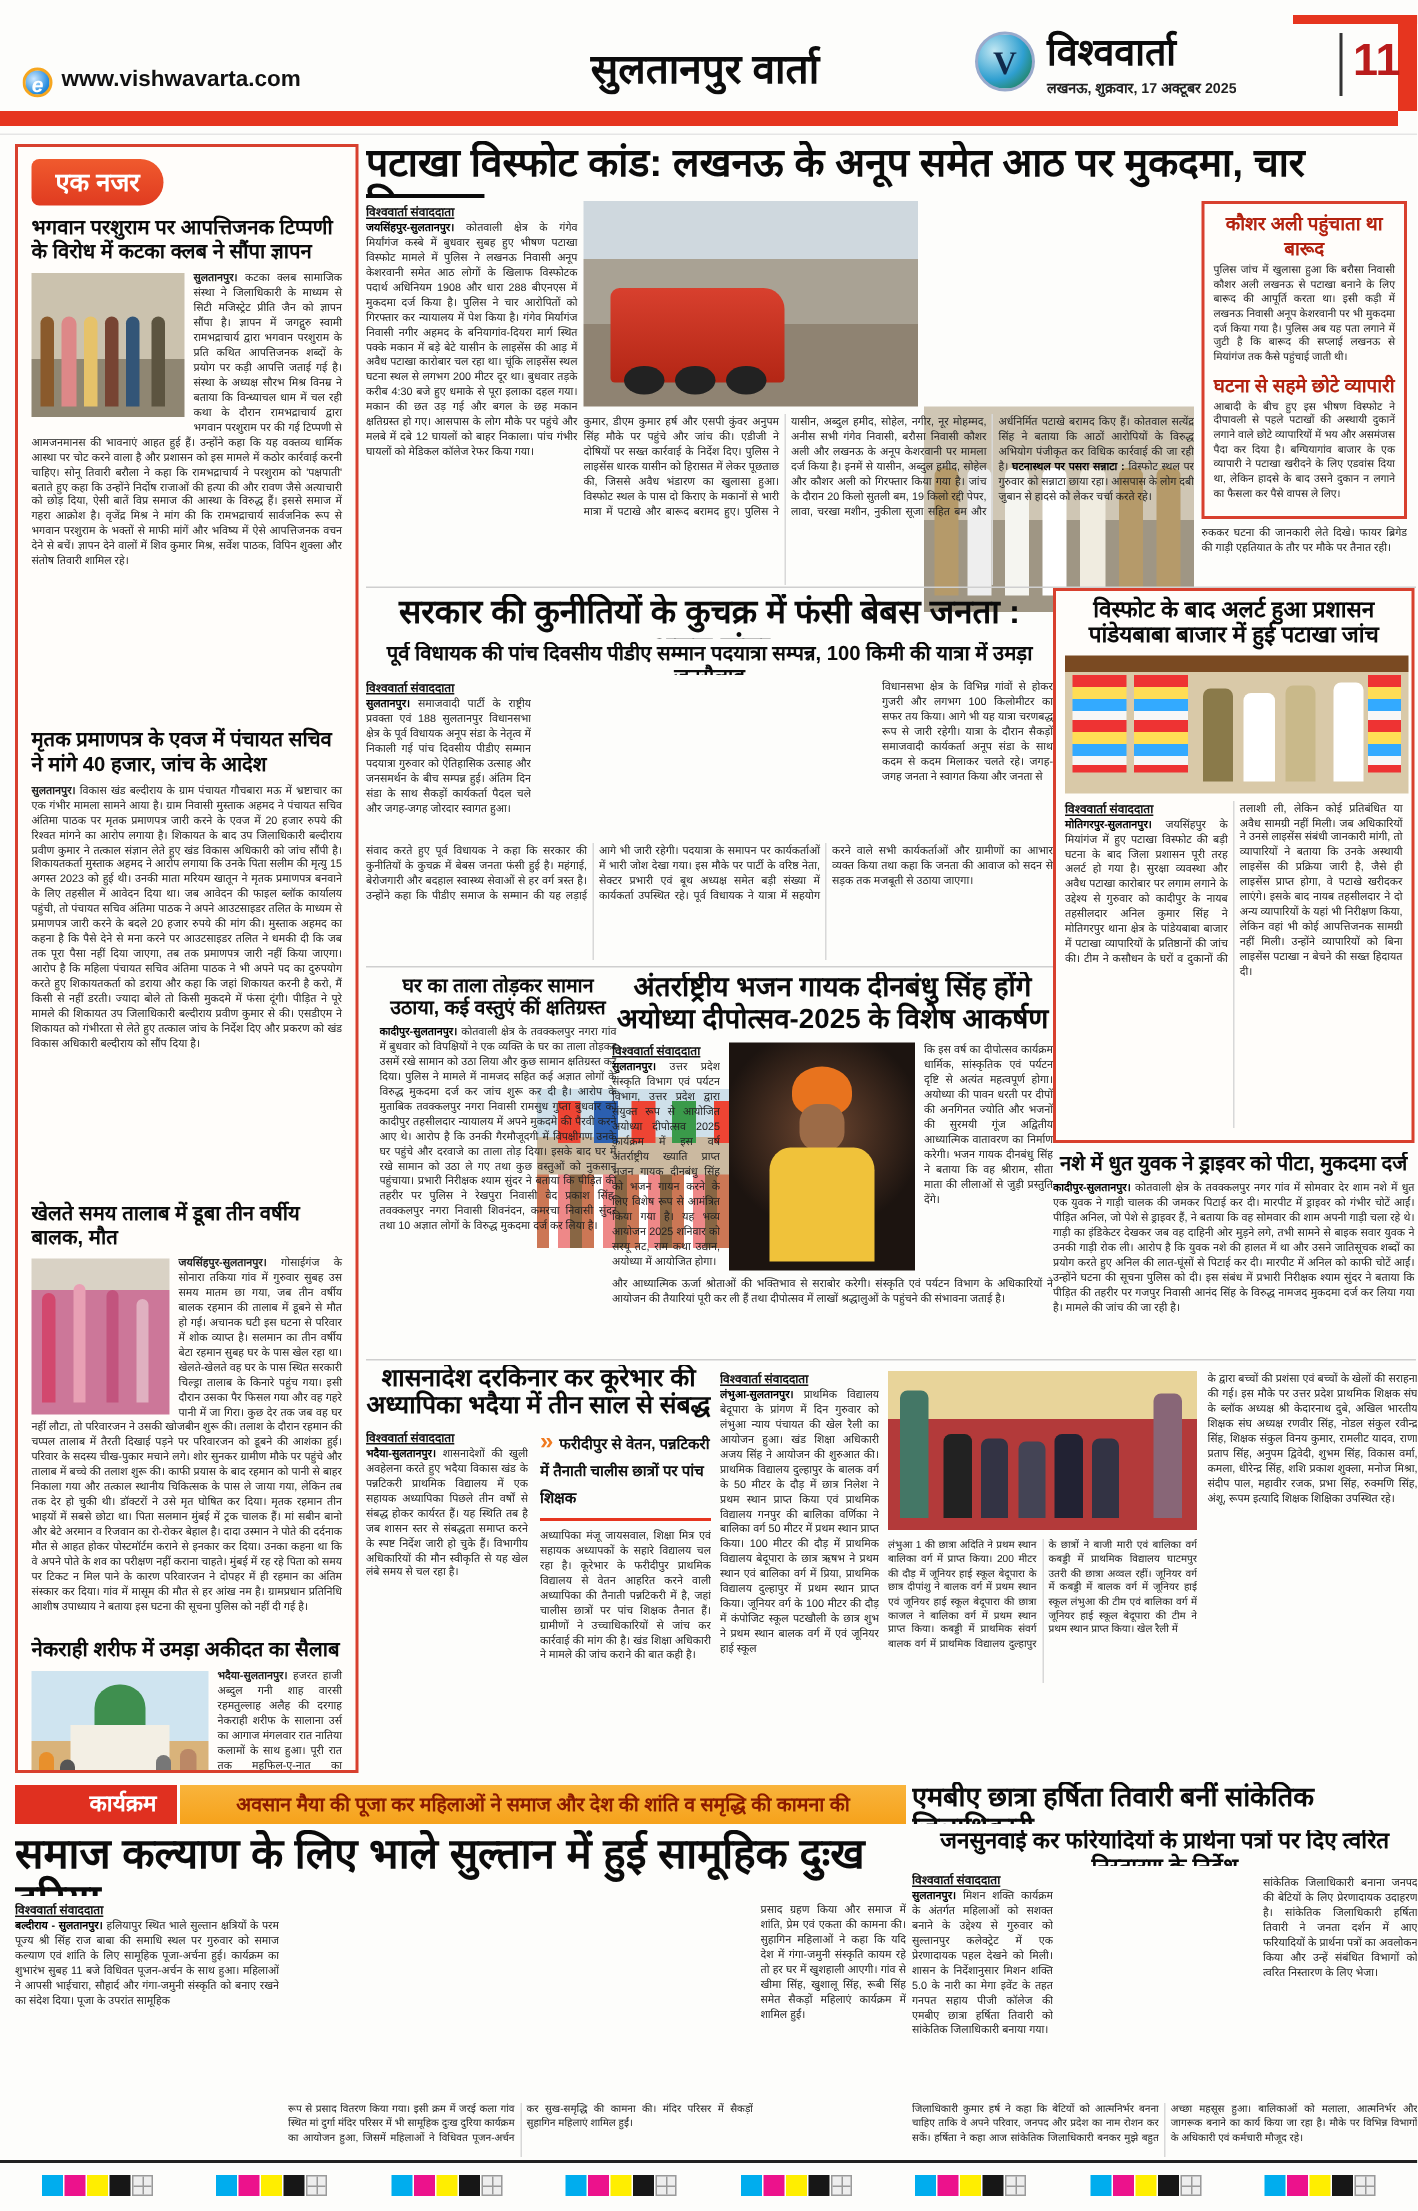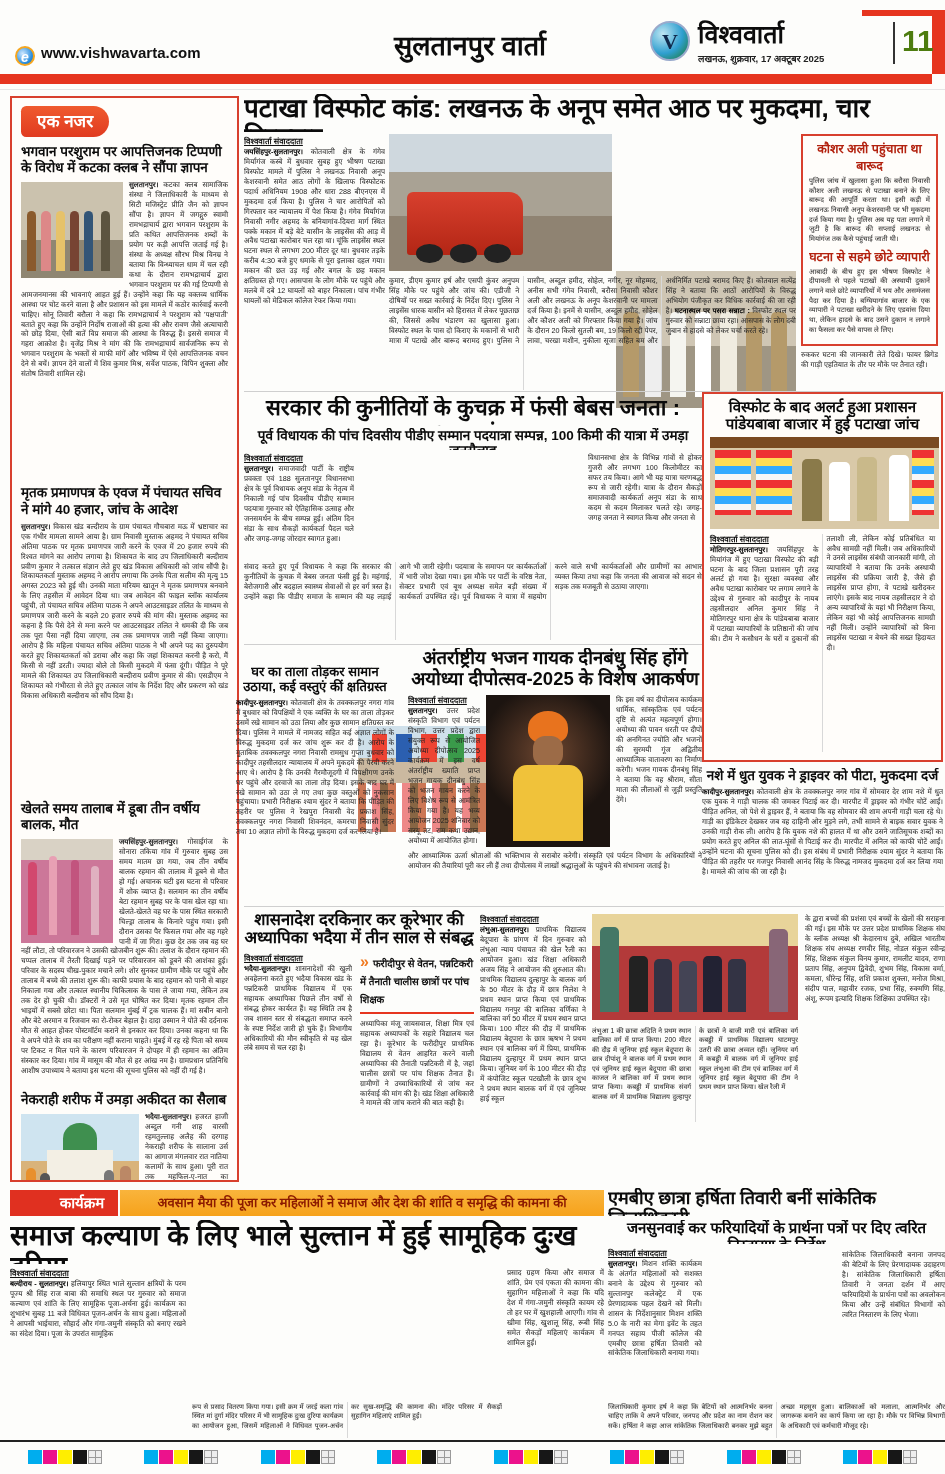--- a/index.html
+++ b/index.html
@@ -16,21 +16,21 @@
            font-size:14px; border:2px solid #f6a61f; margin-right:6px; vertical-align:-4px; }
   .masthead-center { font-size:27px; font-weight:800; color:#0c0c0c; text-align:center; }
   .brand { font-size:25px; font-weight:800; color:#0c0c0c; }
   .brand-sub { font-size:9.5px; font-weight:bold; color:#222; margin-top:2px; }
   .logo-globe { width:40px; height:40px; border-radius:50%;
         background:radial-gradient(circle at 30% 30%, #bfe6f2, #2f9fd0 55%, #1f7f4c 90%);
         position:relative; border:2px solid #9ac; }
   .logo-globe span { position:absolute; left:0; right:0; top:6px; text-align:center; color:#102a4c;
         font-size:22px; font-weight:800; font-family:"Liberation Serif",serif; }
   .redbar { background:#e6351f; }
-  .pageno { font-size:30px; font-weight:800; color:#4d7c0f; }
+  .pageno { font-size:30px; font-weight:800; color:#b91c1c; }
   .pframe { border-top:6px solid #e6351f; border-right:13px solid #e6351f; }
 
   
   .hl { font-weight:800; color:#0b0b0b; line-height:1.12; }
   .center { text-align:center; }
   .byline { font-weight:bold; text-decoration:underline; font-size:8px; color:#111; }
   .body-t { font-size:7.2px; line-height:1.38; text-align:justify; color:#222; }
   .body-t b { color:#000; }
   .cols2 { column-count:2; column-gap:8px; column-rule:1px solid #d8d8d8; }
   .cols3 { column-count:3; column-gap:8px; column-rule:1px solid #d8d8d8; }
@@ -253,21 +253,21 @@
       <div class="fig" style="left:78%;background:#fff;height:72%;"></div>
       <div class="shelf" style="left:88%;width:10%;"></div>
     </div>
     <div class="body-t cols2" style="height:218px;margin-top:5px;">
       <div class="byline">विश्ववार्ता संवाददाता </div>
       <b>मोतिगरपुर-सुलतानपुर। </b>
       <span>जयसिंहपुर के मियांगंज में हुए पटाखा विस्फोट की बड़ी घटना के बाद जिला प्रशासन पूरी तरह अलर्ट हो गया है। सुरक्षा व्यवस्था और अवैध पटाखा कारोबार पर लगाम लगाने के उद्देश्य से गुरुवार को कादीपुर के नायब तहसीलदार अनिल कुमार सिंह ने मोतिगरपुर थाना क्षेत्र के पांडेयबाबा बाजार में पटाखा व्यापारियों के प्रतिष्ठानों की जांच की। टीम ने कसौधन के घरों व दुकानों की तलाशी ली, लेकिन कोई प्रतिबंधित या अवैध सामग्री नहीं मिली। जब अधिकारियों ने उनसे लाइसेंस संबंधी जानकारी मांगी, तो व्यापारियों ने बताया कि उनके अस्थायी लाइसेंस की प्रक्रिया जारी है, जैसे ही लाइसेंस प्राप्त होगा, वे पटाखे खरीदकर लाएंगे। इसके बाद नायब तहसीलदार ने दो अन्य व्यापारियों के यहां भी निरीक्षण किया, लेकिन वहां भी कोई आपत्तिजनक सामग्री नहीं मिली। उन्होंने व्यापारियों को बिना लाइसेंस पटाखा न बेचने की सख्त हिदायत दी।</span>
     </div>
   </div>
 
-  <div class="abs" style="left:236px;top:650px;width:158px;height:258px;margin-top:15px;">
+  <div class="abs" style="left:253px;top:650px;width:158px;height:258px;">
     <div class="hl center" style="font-size:13px;">घर का ताला तोड़कर सामान उठाया, कई वस्तुएं कीं क्षतिग्रस्त</div>
     <div class="body-t" style="height:212px;margin-top:4px;">
       <b>कादीपुर-सुलतानपुर। </b>
       <span>कोतवाली क्षेत्र के तवक्कलपुर नगरा गांव में बुधवार को विपक्षियों ने एक व्यक्ति के घर का ताला तोड़कर उसमें रखे सामान को उठा लिया और कुछ सामान क्षतिग्रस्त कर दिया। पुलिस ने मामले में नामजद सहित कई अज्ञात लोगों के विरुद्ध मुकदमा दर्ज कर जांच शुरू कर दी है। आरोप के मुताबिक तवक्कलपुर नगरा निवासी रामसुध गुप्ता बुधवार को कादीपुर तहसीलदार न्यायालय में अपने मुकदमे की पैरवी करने आए थे। आरोप है कि उनकी गैरमौजूदगी में विपक्षीगण उनके घर पहुंचे और दरवाजे का ताला तोड़ दिया। इसके बाद घर में रखे सामान को उठा ले गए तथा कुछ वस्तुओं को नुकसान पहुंचाया। प्रभारी निरीक्षक श्याम सुंदर ने बताया कि पीड़ित की तहरीर पर पुलिस ने रेखपुरा निवासी वेद प्रकाश सिंह, तवक्कलपुर नगरा निवासी शिवनंदन, कमरचा निवासी सुंदर तथा 10 अज्ञात लोगों के विरुद्ध मुकदमा दर्ज कर लिया है।</span>
     </div>
   </div>
 
   <div class="abs" style="left:408px;top:648px;width:294px;height:260px;">
     <div class="hl center" style="font-size:18.5px;">
       <div>अंतर्राष्ट्रीय भजन गायक दीनबंधु सिंह होंगे</div>

